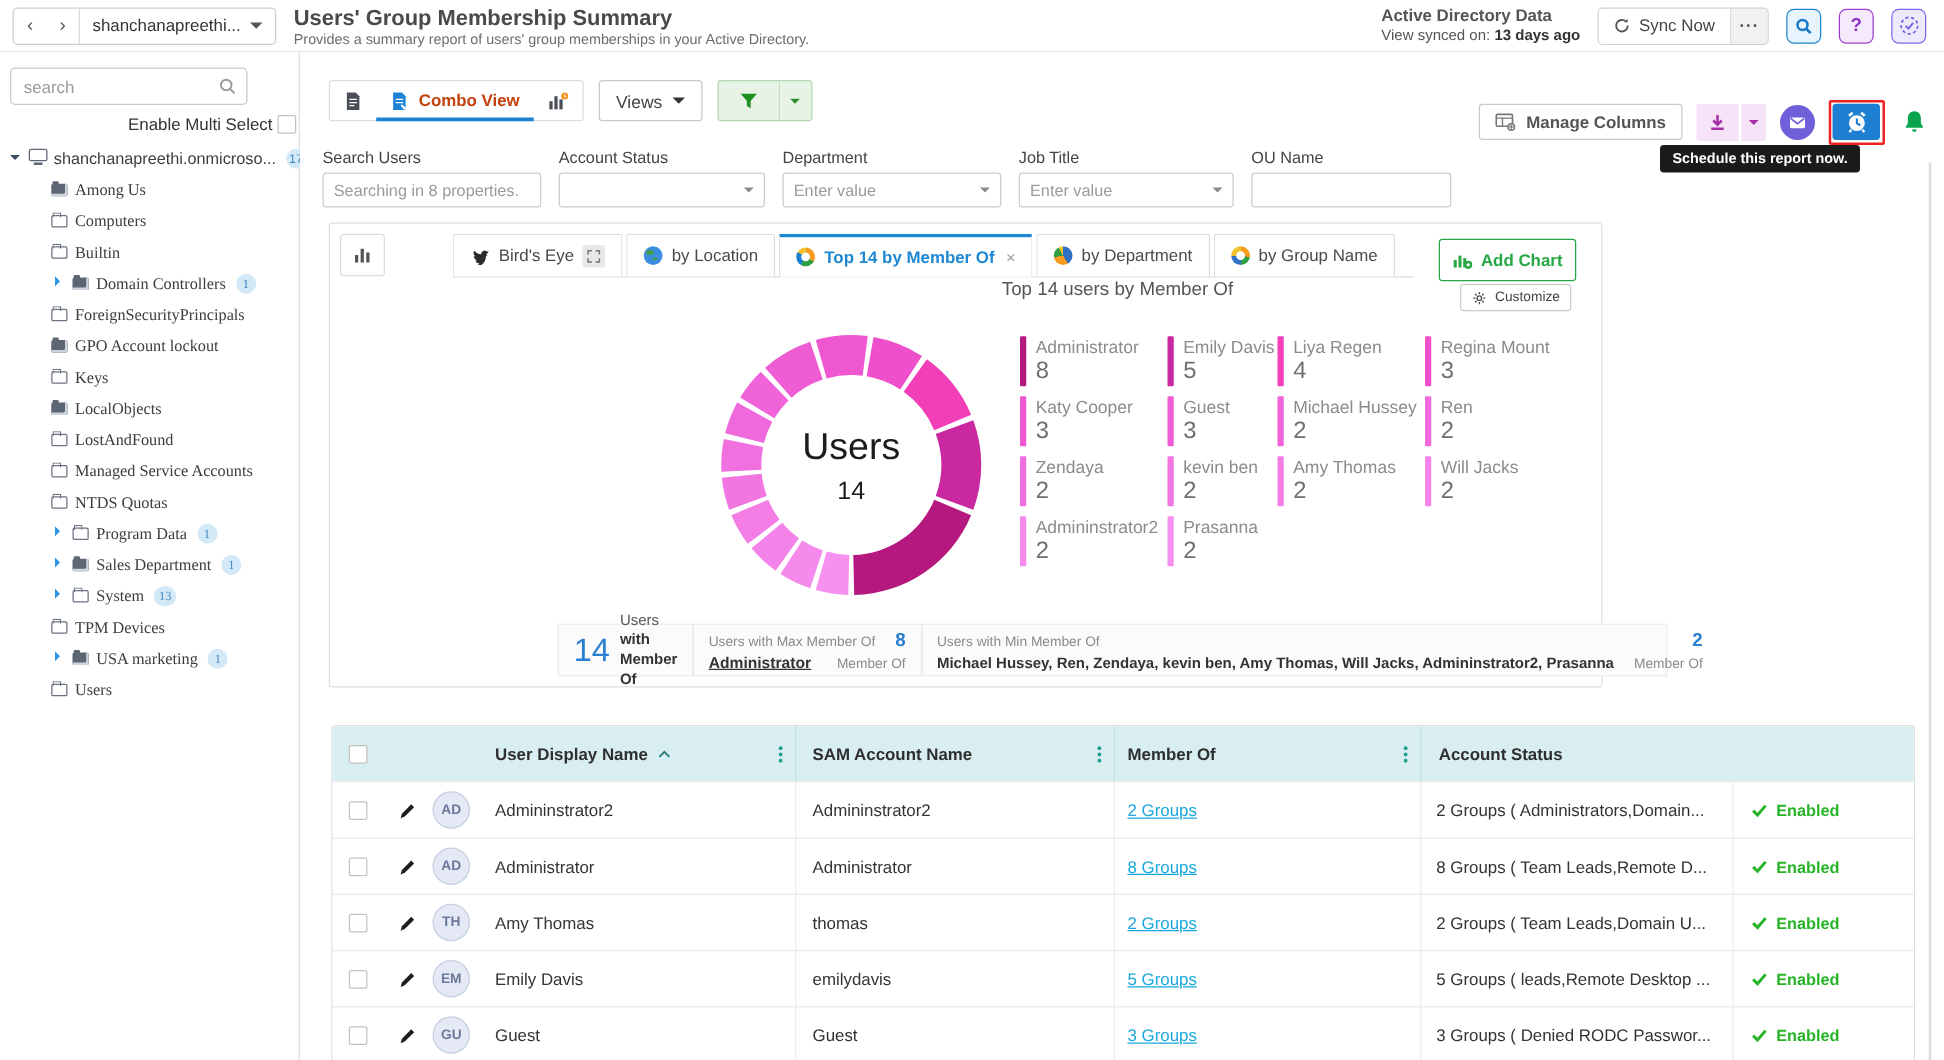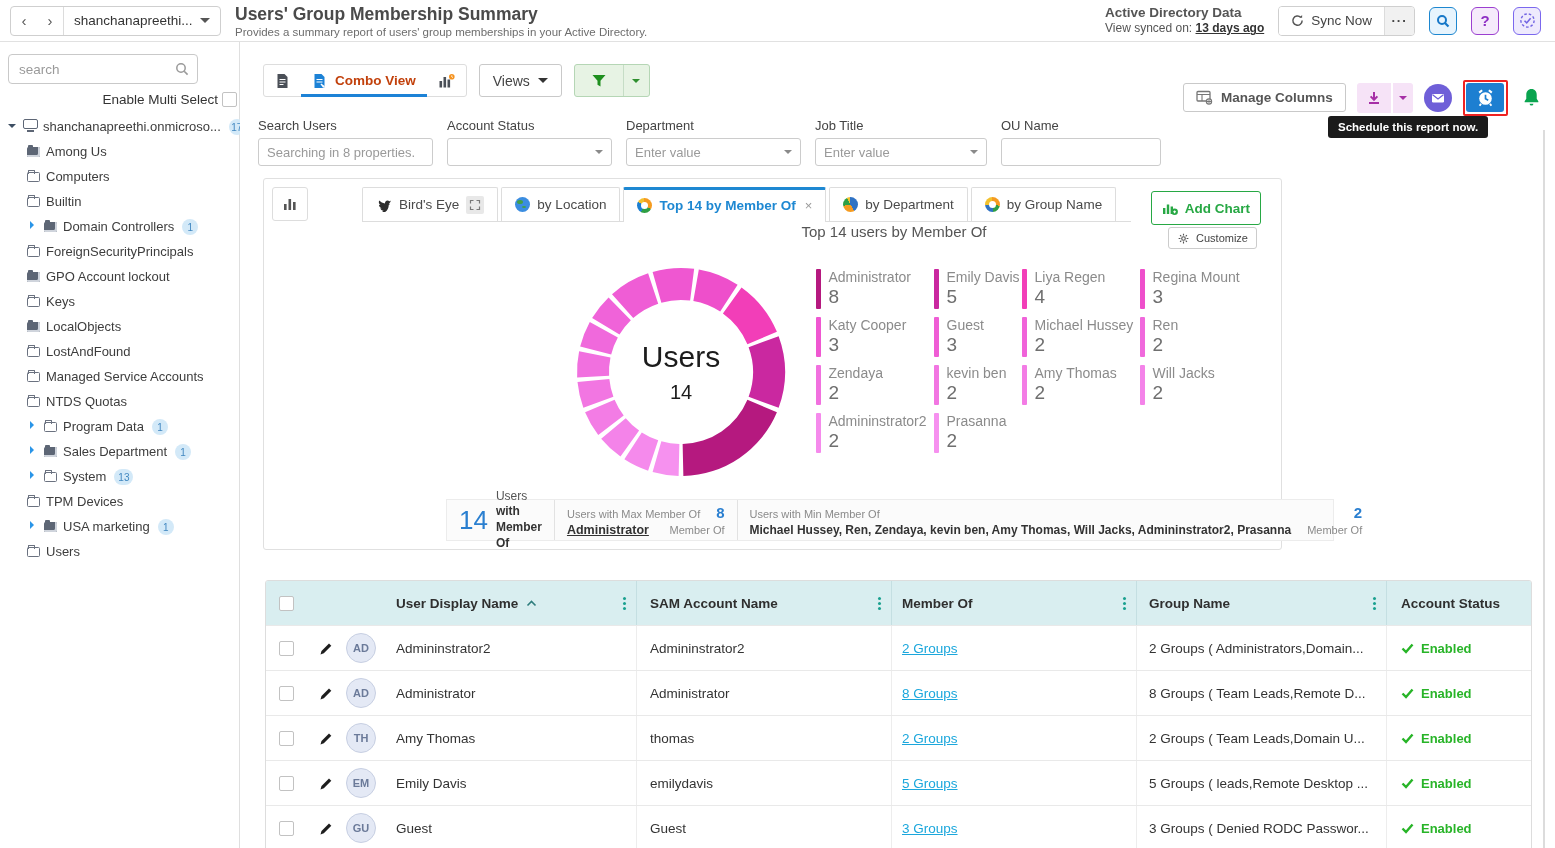--- a/index.html
+++ b/index.html
@@ -13,41 +13,41 @@
   .nav-dd { display:flex; align-items:center; gap:8px; border-left:1px solid #dcdcdc; height:100%; padding:0 10px; }
   .nav-dd-label { font-size:13.5px; color:#333; max-width:118px; white-space:nowrap; overflow:hidden; }
   .dd-caret { width:0; height:0; border:5px solid transparent; border-top-color:#555; margin-top:5px; }
   .title-block { margin-left:14px; }
   .page-title { font-size:17.5px; font-weight:600; color:#4a4a4a; }
   .page-subtitle { font-size:11.5px; color:#6d6d6d; margin-top:1px; }
   .header-right { margin-left:auto; display:flex; align-items:center; gap:14px; padding-right:14px; }
   .ad-info { text-align:left; line-height:1.25; }
   .ad-info-title { font-size:13.5px; font-weight:700; color:#555; }
   .ad-info-sync { font-size:12px; color:#555; }
-  .ad-info-sync b { color:#333;text-decoration:underline; }
+  .ad-info-sync b { color:#333; }
   .sync-group { display:flex; height:30px; border:1px solid #cfcfcf; border-radius:4px; overflow:hidden; }
   .sync-btn { display:flex; align-items:center; gap:7px; padding:0 12px; background:#fff; color:#444; font-size:13.5px; cursor:pointer; }
   .more-btn { width:30px; display:flex; align-items:center; justify-content:center; background:#f1f1f1; border-left:1px solid #dcdcdc; color:#444; font-weight:700; letter-spacing:1px; cursor:pointer; }
   .hdr-ico { width:28px; height:28px; border-radius:6px; display:flex; align-items:center; justify-content:center; cursor:pointer; }
   .ico-search { border:1.5px solid #1d87d0; background:#e7f4fd; }
   .ico-help { border:1.5px solid #9c3fd0; background:#f5eafb; color:#8e2fc4; font-weight:700; font-size:15px; }
   .ico-clockcheck { border:1.5px solid #7b68ee; background:#eeeafd; }
 
   
   .sidebar { position:absolute; top:42px; left:0; width:240px; height:806px; background:#fff; border-right:1px solid #dfdfdf; }
   .side-search { position:relative; margin:12px 0 0 8px; width:190px; }
   .side-search input { width:100%; height:30px; border:1px solid #c9c9c9; border-radius:4px; padding:0 30px 0 10px; font-size:13.5px; color:#333; outline:none; font-family:inherit; }
   .side-search input::placeholder { color:#9a9a9a; }
   .side-search svg { position:absolute; right:8px; top:7px; }
   .multi-row { display:flex; justify-content:flex-end; align-items:center; gap:4px; margin:8px 2px 0 0; font-size:13.5px; color:#333; }
   .checkbox { width:15px; height:15px; border:1.5px solid #c2c2c2; border-radius:2px; background:#fff; display:inline-block; cursor:pointer; flex:none; }
   .tree { margin-top:12px; }
   .tree-row { display:flex; align-items:flex-start; gap:5px; height:25px; font-size:13px; color:#3d3d3d; cursor:pointer; white-space:nowrap; }
   .tree-row[data-indent="0"] { padding-left:6px; }
-  .tree-row[data-indent="1"] { padding-left:26px; }
+  .tree-row[data-indent="1"] { padding-left:40px;font-family:Liberation Serif, serif; }
   .t-caret { width:12px; height:12px; flex:none; display:flex; align-items:center; justify-content:center; }
   .t-caret[data-caret="down"]::before { content:""; border:4.5px solid transparent; border-top-color:#3d4e63; margin-top:5px; }
   .t-caret[data-caret="right"]::before { content:""; border:4.5px solid transparent; border-left-color:#2a95e8; margin-left:4px; }
   .t-icon { width:15px; height:13px; position:relative; display:inline-block; flex:none; }
   .t-icon[data-icon="folder"]::before { content:""; position:absolute; left:1px; right:1px; top:2.5px; bottom:0; border:1.3px solid #6b7280; border-radius:1.5px; }
   .t-icon[data-icon="folder"]::after { content:""; position:absolute; top:0.5px; left:2px; width:5px; height:3px; border:1.3px solid #6b7280; border-bottom:none; border-radius:1px 1px 0 0; }
   .t-icon[data-icon="ou"]::before { content:""; position:absolute; left:1px; right:1px; top:2.5px; bottom:0; background:#5d6675; border-radius:1.5px; box-shadow:inset -2px -2px 0 #cfd4dc; }
   .t-icon[data-icon="ou"]::after { content:""; position:absolute; top:0.5px; left:2px; width:5px; height:3px; background:#5d6675; border-radius:1px 1px 0 0; }
   .t-icon[data-icon="domain"]::before { content:""; position:absolute; left:0; right:0; top:0; bottom:3px; border:1.3px solid #5d6675; border-radius:2px; }
   .t-icon[data-icon="domain"]::after { content:""; position:absolute; bottom:0; left:4px; right:4px; height:2px; background:#5d6675; }
@@ -718,28 +718,20 @@
           </span>
       </div>
       <div class="cell c-member">
         <span>Member Of</span>
         <span class="dots">
             <span></span>
             <span></span>
             <span></span>
           </span>
       </div>
-      <div class="cell c-group">
-        <span>Group Name</span>
-        <span class="dots">
-            <span></span>
-            <span></span>
-            <span></span>
-          </span>
-      </div>
       <div class="cell c-status">
           <span>Account Status</span>
         </div>
     </div>
     <div class="tbody">
 
         <div class="trow">
           <div class="cell c-check">
             <span class="checkbox"></span>
           </div>

